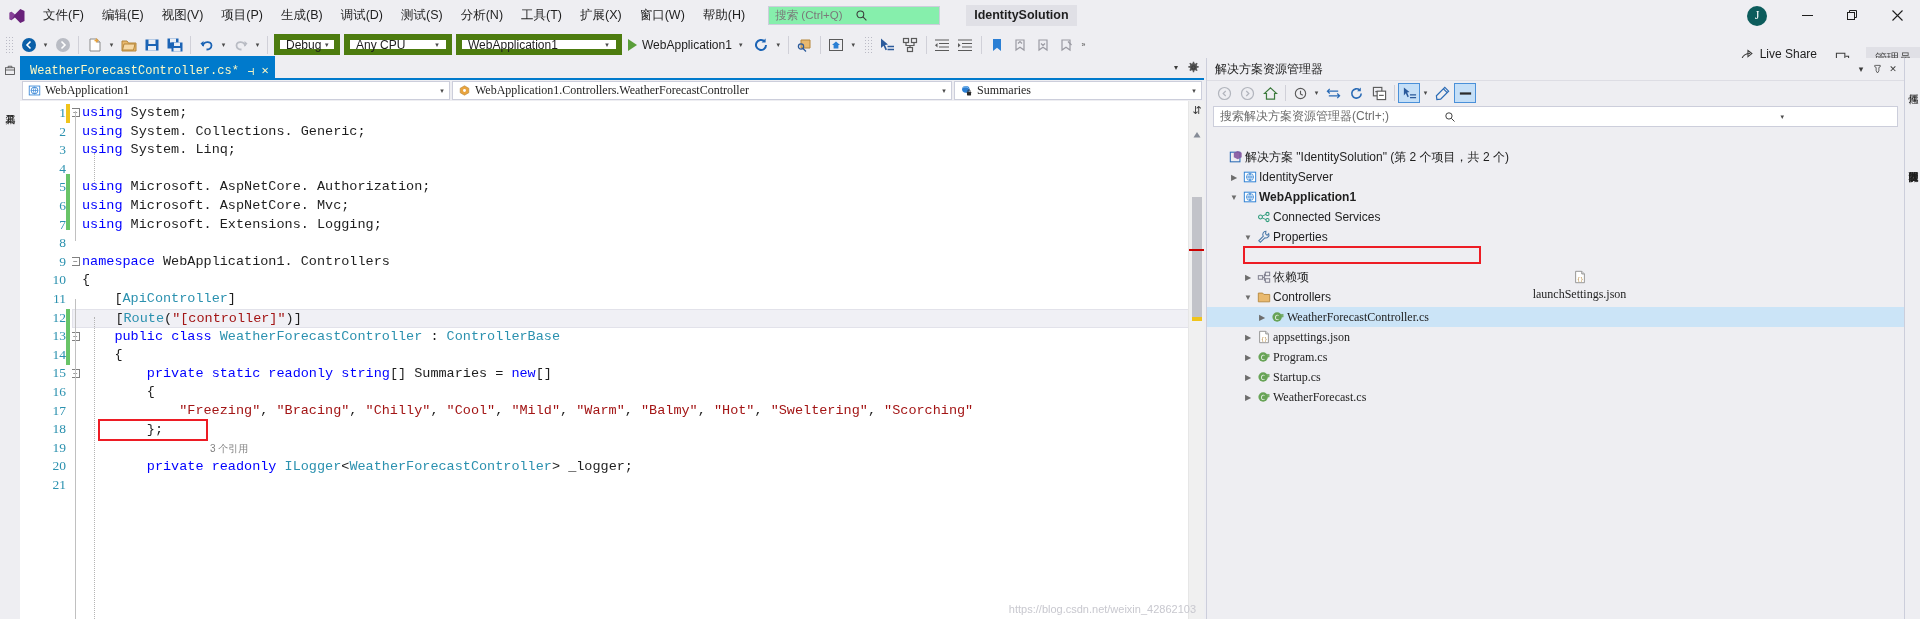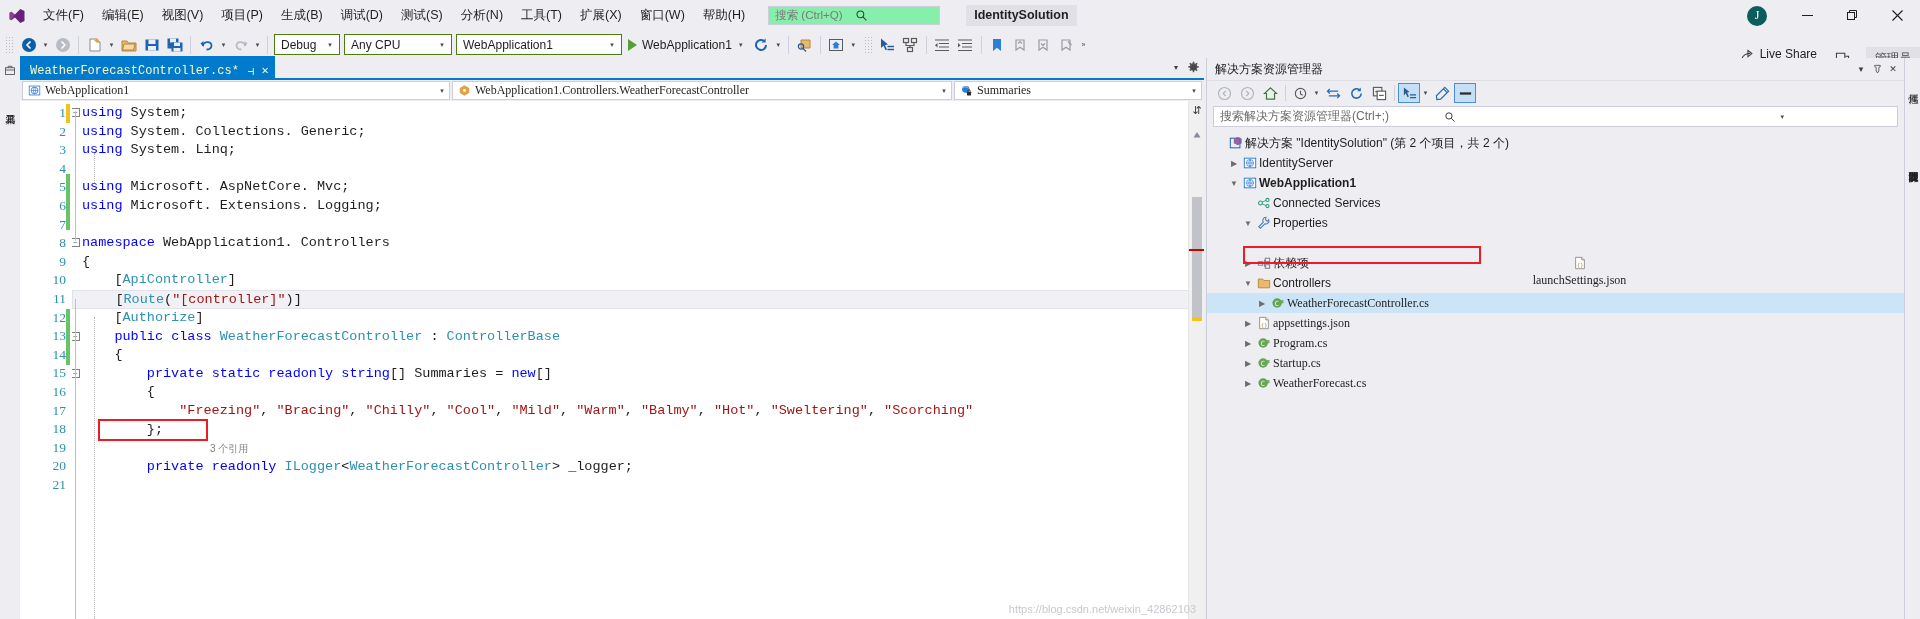--- a/index.html
+++ b/index.html
@@ -55,21 +55,21 @@
   }
   .grip{ width:9px; height:18px; margin:0 3px 0 5px;
     background-image:radial-gradient(#b4b4c0 35%, transparent 36%);
     background-size:3px 3px; opacity:.9; }
   .tb-sep{ width:1px; height:18px; background:#d0d0d8; margin:0 4px; }
   .tb-btn{ height:23px; min-width:23px; display:flex; align-items:center;
     justify-content:center; padding:0 2px; }
   .tb-arrow{ width:11px; height:23px; display:flex; align-items:center;
     justify-content:center; font-size:7px; color:#4a4a4a; }
   .combo{
-    height:21px; background:#fff; border:1px solid #4d7c0f; display:flex;
+    height:21px; background:#fff; border:6px solid #4d7c0f; display:flex;
     align-items:center; padding:0 2px 0 6px; margin:0 2px;
   }
   .combo span{ font-size:12px; color:#1e1e1e; white-space:nowrap; }
   .combo .cv{ flex:1; }
   .combo .ca{ font-size:7px; color:#4a4a4a; width:14px; text-align:center; }
   .startbtn{ display:flex; align-items:center; height:23px; padding:0 3px 0 4px; }
   .startbtn .lbl{ font-size:12px; color:#1e1e1e; margin:0 3px 0 5px; }
   .tri{ width:0; height:0; border-left:9px solid #5a9e3a;
         border-top:6px solid transparent; border-bottom:6px solid transparent; }
   .toolbar-right{ position:absolute; right:0; top:31px; height:27px;
@@ -190,21 +190,21 @@
   }
   .solex-head .ttl{ font-size:12px; color:#1e1e1e; flex:1; white-space:nowrap;}
   .solex-head .hb{ width:14px; height:18px; display:flex; align-items:center;
     justify-content:center; color:#3b3b3b; font-size:9px; margin-left:2px;}
   .solex-tb{ height:24px; display:flex; align-items:center; padding:0 4px 0 6px; }
   .setb{ width:22px; height:20px; display:flex; align-items:center;
     justify-content:center; margin-right:1px; }
   .setb.on{ background:#c5dff7; border:1px solid #4a90d9; }
   .se-sep{ width:1px; height:16px; background:#d0d0d8; margin:0 3px; }
   .sesearch{
-    margin:1px 6px 3px 6px; height:21px; background:#fff; border:1px solid #cccedb;
+    margin:1px 6px 17px 6px; height:21px; background:#fff; border:1px solid #cccedb;
     display:flex; align-items:center; padding:0 3px 0 6px;
   }
   .sesearch span{ font-size:12px; color:#6d6d6d; flex:1; white-space:nowrap;}
   .setree{ padding-top:3px; font-size:12px; color:#1e1e1e; }
   .trow{ display:flex; align-items:center; height:20px; white-space:nowrap; padding-left:6px; }
   .trow .exp{ width:14px; height:20px; display:flex; align-items:center;
     justify-content:center; color:#6d6d6d; font-size:8px; flex:none;}
   .trow .ico{ width:18px; height:20px; display:flex; align-items:center;
     justify-content:center; flex:none; }
   .trow .lb{ white-space:nowrap; }
@@ -569,28 +569,28 @@
         </div>
       <div class="changebar" style="top:3px;height:18.6px;background:#f0c41b"></div>
       <div class="changebar" style="top:73px;height:56px;background:#68c468"></div>
       <div class="changebar" style="top:208px;height:56px;background:#68c468"></div>
 
       <div class="codearea" id="codearea">
           <div class="cline"><span class="colap">−</span><span class="k">using</span><span class="p"> System;</span></div>
           <div class="cline"><span class="k">using</span><span class="p"> System. Collections. Generic;</span></div>
           <div class="cline"><span class="k">using</span><span class="p"> System. Linq;</span></div>
           <div class="cline"></div>
+          <div class="cline"><span class="k">using</span><span class="p"> Microsoft. AspNetCore. Authorization;</span></div>
           <div class="cline"><span class="k">using</span><span class="p"> Microsoft. AspNetCore. Mvc;</span></div>
           <div class="cline"><span class="k">using</span><span class="p"> Microsoft. Extensions. Logging;</span></div>
           <div class="cline"></div>
           <div class="cline"><span class="colap">−</span><span class="k">namespace</span><span class="p"> WebApplication1. Controllers</span></div>
           <div class="cline"><span class="p">{</span></div>
           <div class="cline"><span class="p">    [</span><span class="t">ApiController</span><span class="p">]</span></div>
           <div class="cline hl"><span class="p">    [</span><span class="t">Route</span><span class="p">(</span><span class="s">"[controller]"</span><span class="p">)</span><span class="p">]</span></div>
-          <div class="cline"><span class="p">    [</span><span class="t">Authorize</span><span class="p">]</span></div>
           <div class="cline"><span class="colap">−</span><span class="p">    </span><span class="k">public</span><span class="p"> </span><span class="k">class</span><span class="p"> </span><span class="t">WeatherForecastController</span><span class="p"> : </span><span class="t">ControllerBase</span></div>
           <div class="cline"><span class="p">    {</span></div>
           <div class="cline"><span class="colap">−</span><span class="p">        </span><span class="k">private</span><span class="p"> </span><span class="k">static</span><span class="p"> </span><span class="k">readonly</span><span class="p"> </span><span class="k">string</span><span class="p">[] Summaries = </span><span class="k">new</span><span class="p">[]</span></div>
           <div class="cline"><span class="p">        {</span></div>
           <div class="cline"><span class="p">            </span><span class="s">"Freezing"</span><span class="p">, </span><span class="s">"Bracing"</span><span class="p">, </span><span class="s">"Chilly"</span><span class="p">, </span><span class="s">"Cool"</span><span class="p">, </span><span class="s">"Mild"</span><span class="p">, </span><span class="s">"Warm"</span><span class="p">, </span><span class="s">"Balmy"</span><span class="p">, </span><span class="s">"Hot"</span><span class="p">, </span><span class="s">"Sweltering"</span><span class="p">, </span><span class="s">"Scorching"</span></div>
           <div class="cline"><span class="p">        };</span></div>
           <div class="cline"></div>
           <div class="cline"><span class="p">        </span><span class="k">private</span><span class="p"> </span><span class="k">readonly</span><span class="p"> </span><span class="t">ILogger</span><span class="p">&lt;</span><span class="t">WeatherForecastController</span><span class="p">&gt; _logger;</span></div>
           <div class="vline" style="top: 10px; height: 130px; bottom: auto;"></div>
           <div class="vline" style="top: 198px; height: 320px; bottom: auto;"></div>

